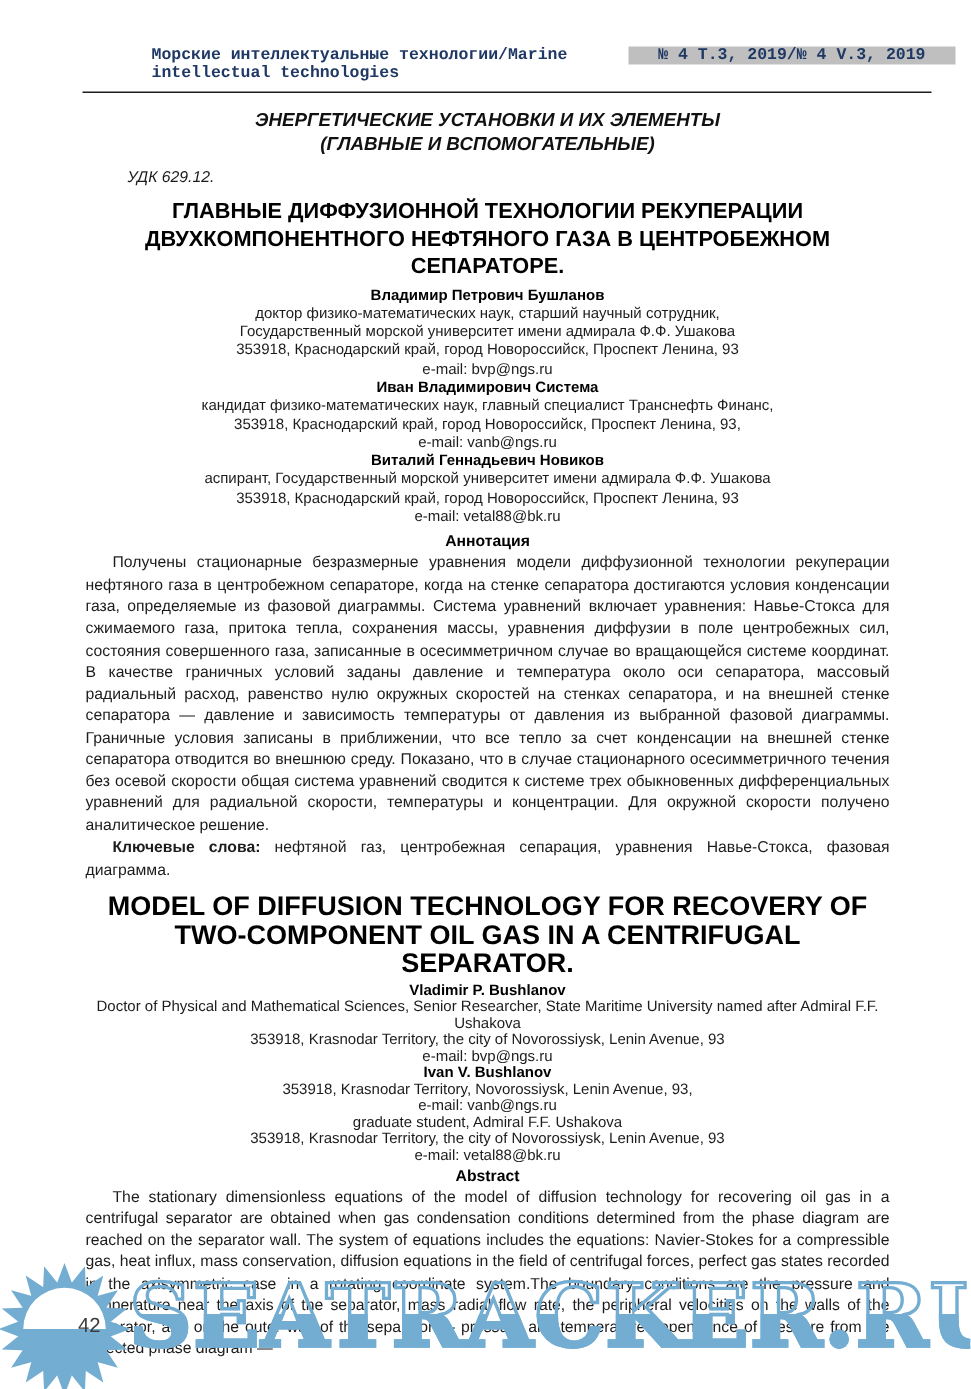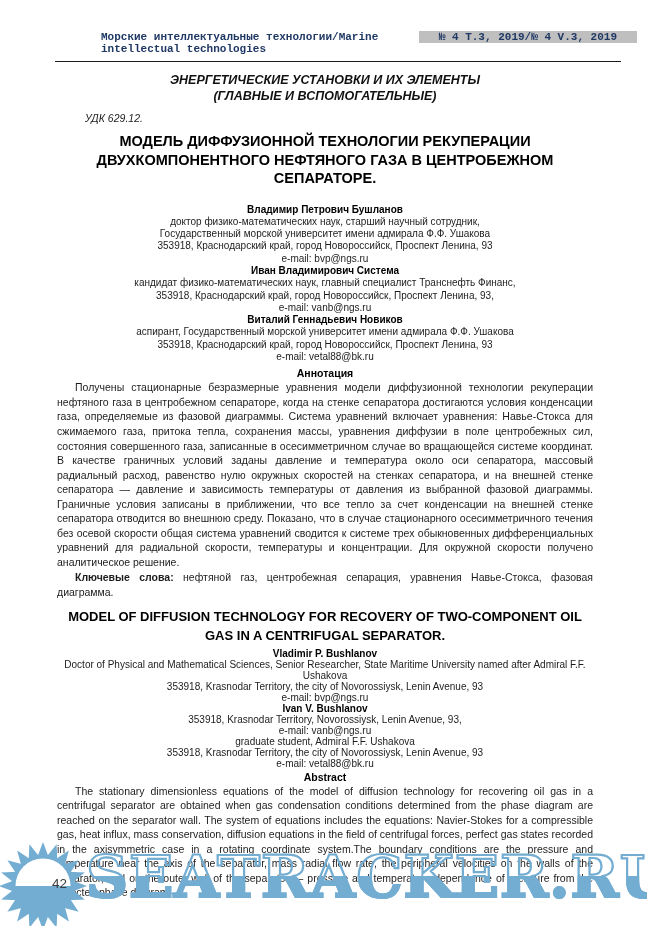--- a/index.html
+++ b/index.html
@@ -30,34 +30,34 @@
     font-size: 12.5px; font-weight: bold; font-style: italic;
     line-height: 16px; color: #111;
   }
   .udk { font-style: italic; font-size: 10.5px; margin: 8px 0 0 28px; }
 
   .ru-title {
     font-size: 14.5px; font-weight: bold; text-align: center;
     line-height: 18.5px; max-width: 500px; margin: 8px auto 0;
     color: #000;
   }
-  .authors { text-align: center; font-size: 10px; line-height: 12.3px; margin-top: 16px; }
+  .authors { text-align: center; font-size: 10px; line-height: 12.3px; margin-top: 4px; }
   .authors.en { line-height: 11px; margin-top: 3px; }
   .a-name { font-weight: bold; color: #000; }
 
   .abs-head { text-align: center; font-weight: bold; font-size: 10.5px; margin-top: 4px; color: #000; }
   .abs-head.en { margin-top: 2px; }
   .abs {
     font-size: 10.5px; line-height: 14.55px; text-align: justify;
     text-indent: 18px; margin: 1px 0 0;
   }
   .abs .kw-label { font-weight: bold; }
 
   .en-title {
-    font-size: 13px; font-weight: bold; text-align: center;
+    font-size: 18px; font-weight: bold; text-align: center;
     line-height: 19px; max-width: 545px; margin: 7px auto 0; color: #000;
   }
 
   
   .sun { position: absolute; left: -7px; top: 836px; z-index: 1; }
   .page-num {
     position: absolute; left: 52px; top: 876px; z-index: 3;
     font-size: 13.5px; color: #3c3c3c;
   }
   .wm-text {
@@ -85,21 +85,21 @@
 
   <div class="content">
 
     <div class="section-title">
       <div>ЭНЕРГЕТИЧЕСКИЕ УСТАНОВКИ И ИХ ЭЛЕМЕНТЫ</div>
       <div>(ГЛАВНЫЕ И ВСПОМОГАТЕЛЬНЫЕ)</div>
     </div>
 
     <div class="udk">УДК 629.12.</div>
 
-    <div class="ru-title">МОДЕЛЬ ДИФФУЗИОННОЙ ТЕХНОЛОГИИ РЕКУПЕРАЦИИ ДВУХКОМПОНЕНТНОГО НЕФТЯНОГО ГАЗА В ЦЕНТРОБЕЖНОМ СЕПАРАТОРЕ.</div>
+    <div class="ru-title">ГЛАВНЫЕ ДИФФУЗИОННОЙ ТЕХНОЛОГИИ РЕКУПЕРАЦИИ ДВУХКОМПОНЕНТНОГО НЕФТЯНОГО ГАЗА В ЦЕНТРОБЕЖНОМ СЕПАРАТОРЕ.</div>
 
     <div class="authors">
       <div class="a-name">Владимир Петрович Бушланов</div>
       <div>доктор физико-математических наук, старший научный сотрудник,</div>
       <div>Государственный морской университет имени адмирала Ф.Ф. Ушакова</div>
       <div>353918, Краснодарский край, город Новороссийск, Проспект Ленина, 93</div>
       <div>e-mail: bvp@ngs.ru</div>
       <div class="a-name">Иван Владимирович Система</div>
       <div>кандидат физико-математических наук, главный специалист Транснефть Финанс,</div>
       <div>353918, Краснодарский край, город Новороссийск, Проспект Ленина, 93,</div>

